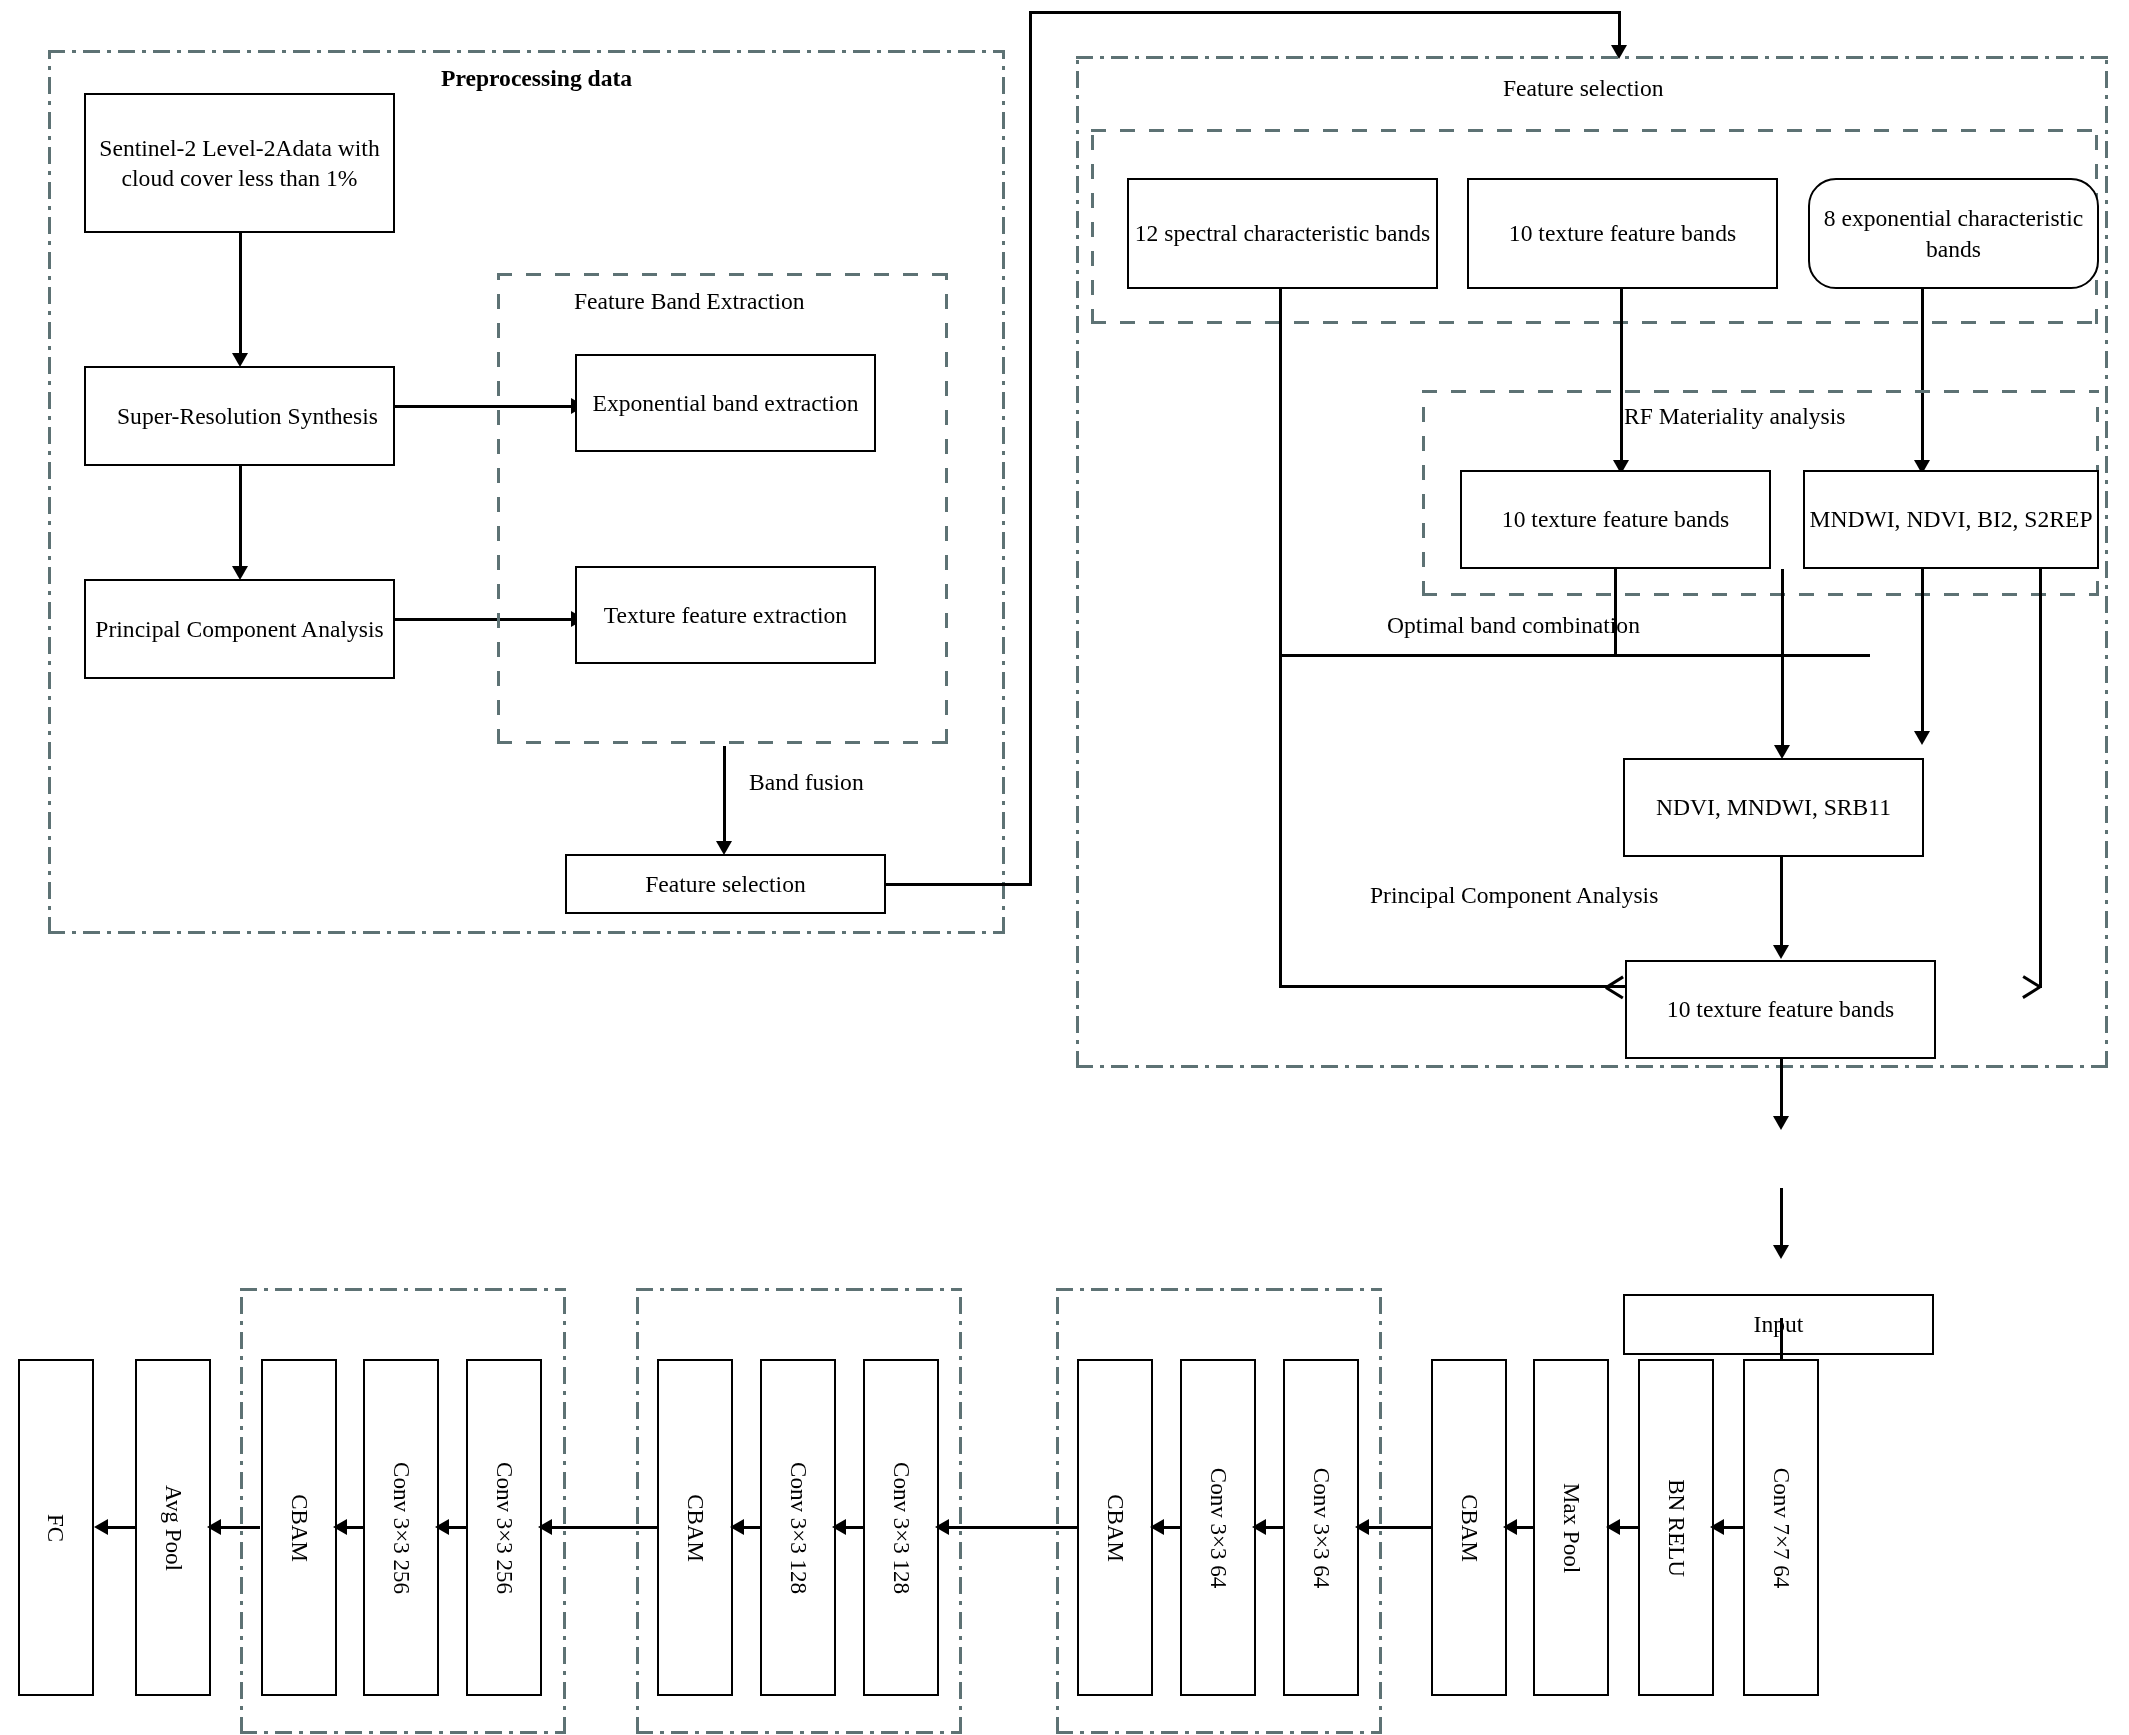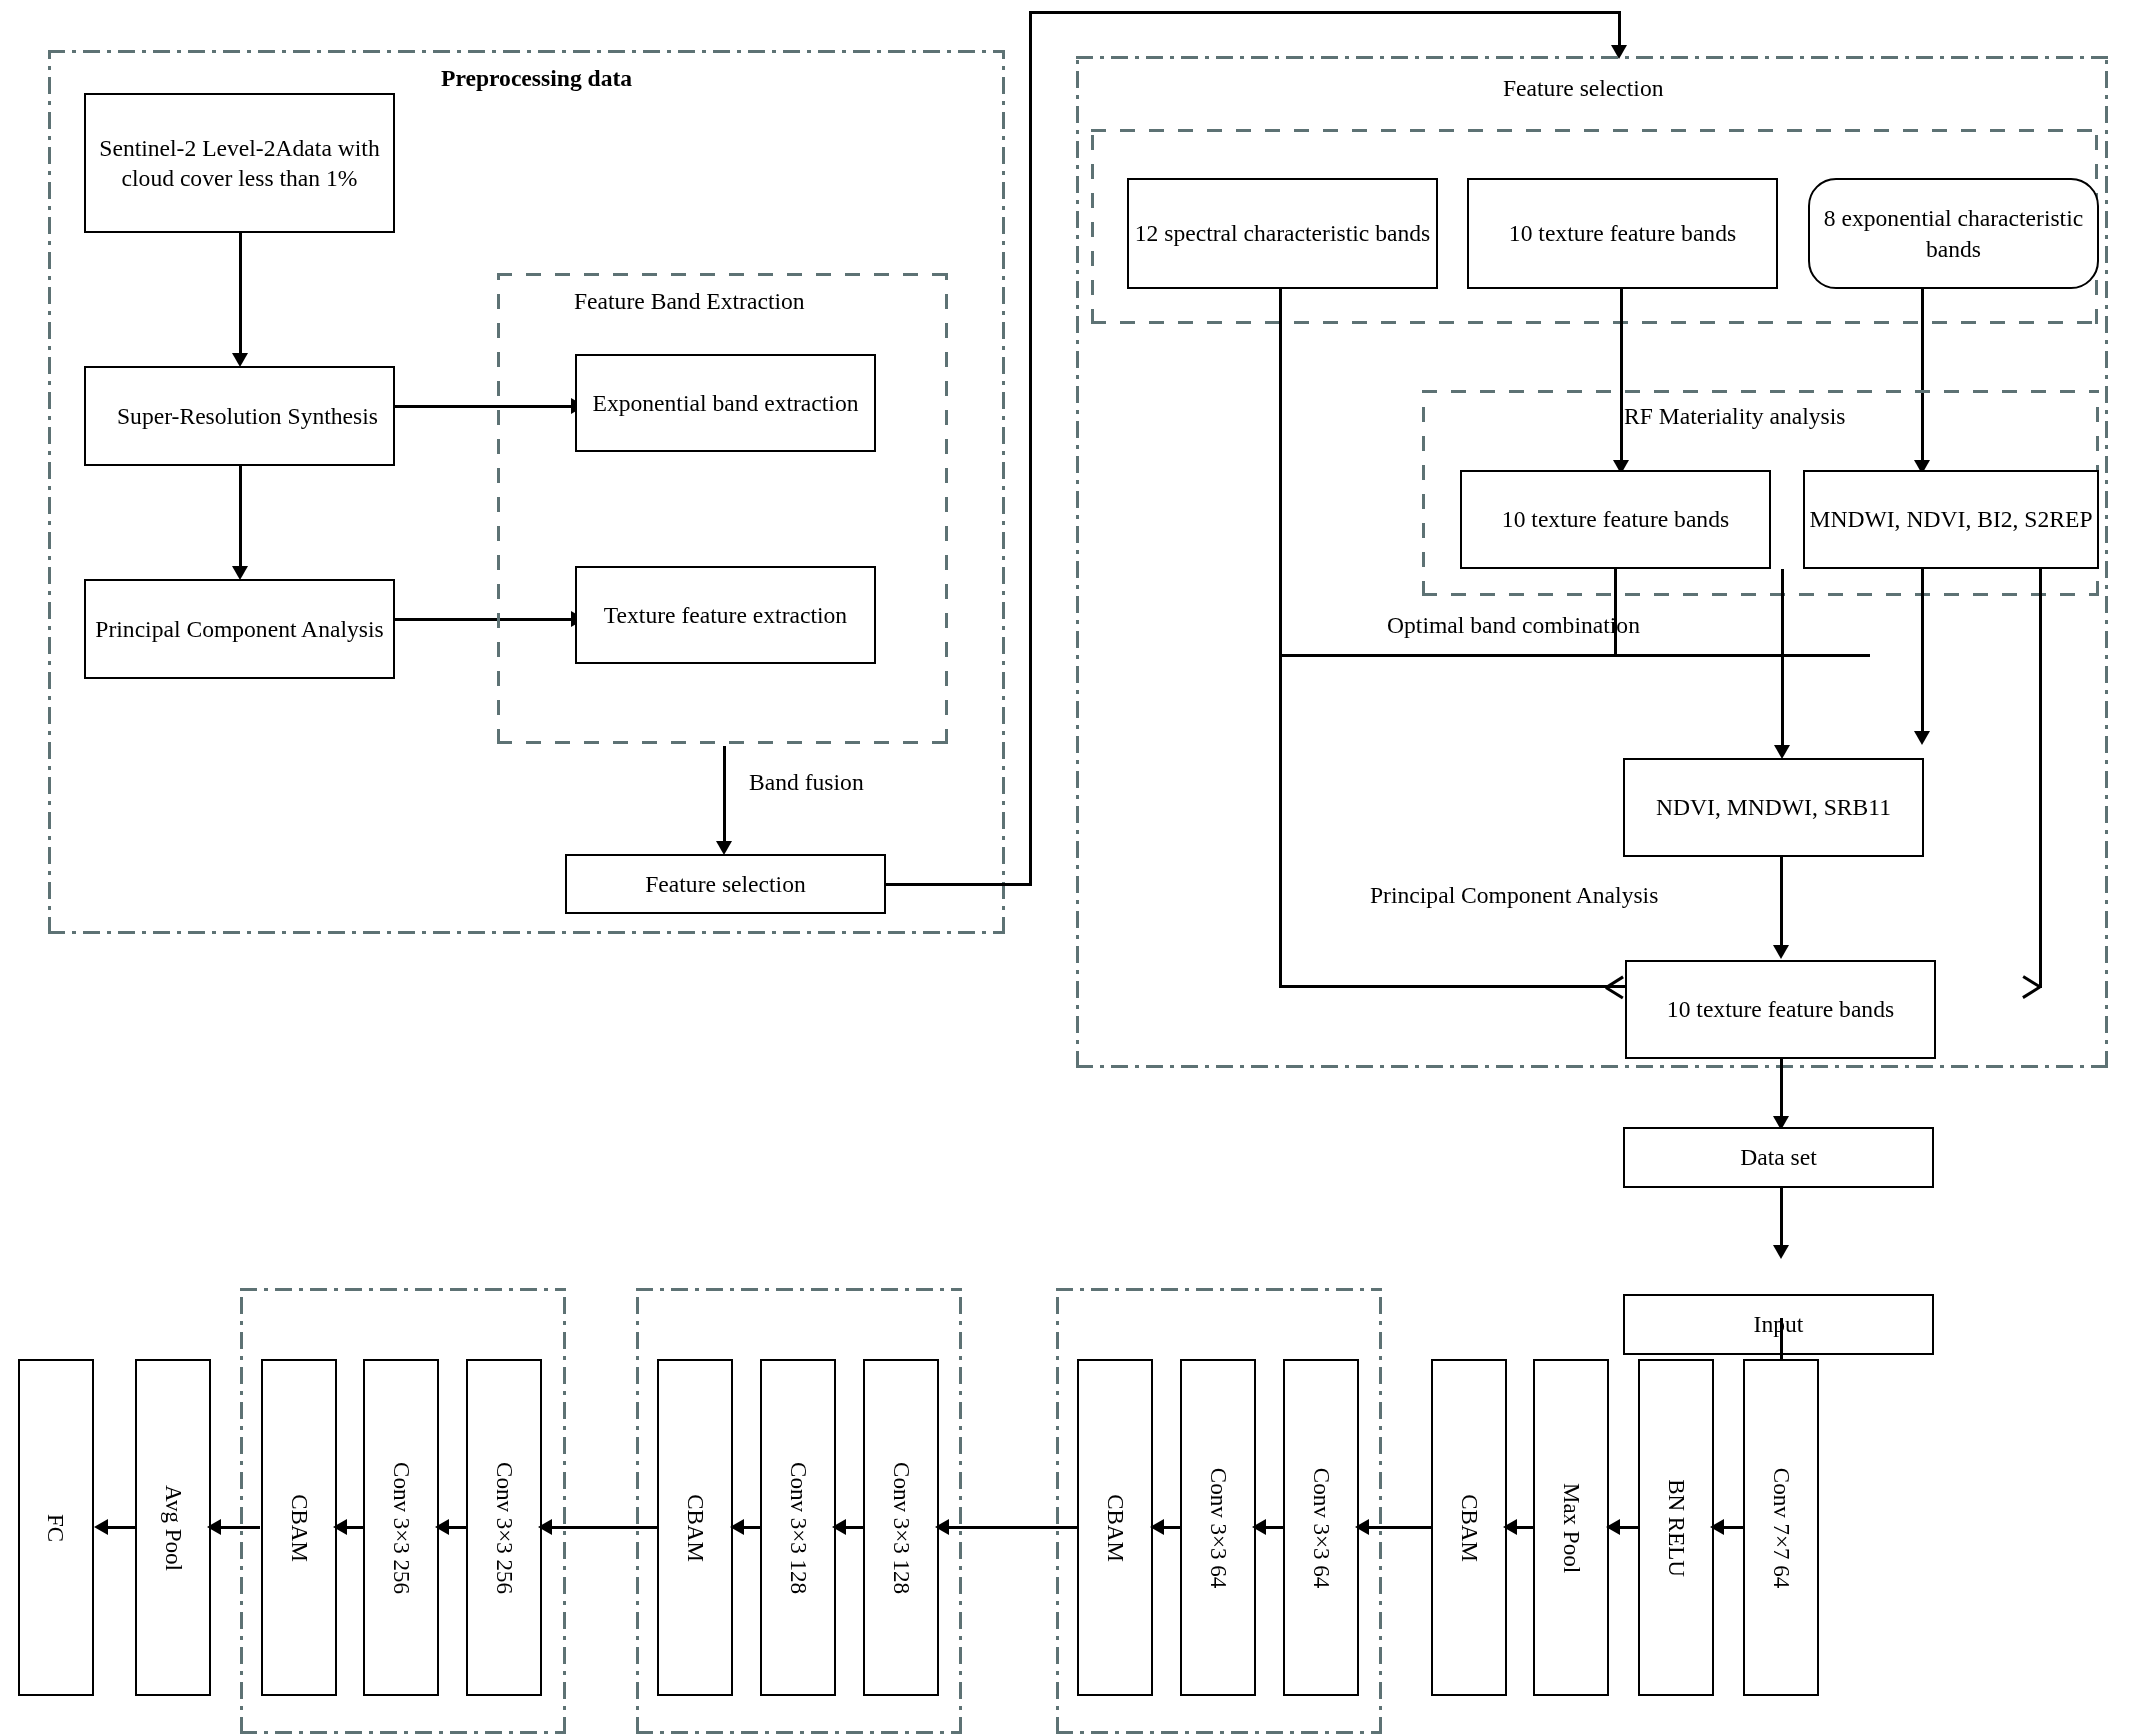--- a/index.html
+++ b/index.html
@@ -186,23 +186,20 @@
   <div class="v" style="left:2039px;top:569px;height:419px;"></div>
   <div class="aro left" style="left:2040px;top:986px;"></div>
 
   <div class="abs box" style="left:1625px;top:960px;width:311px;height:99px;">
     <span>10 texture feature bands</span>
   </div>
 
   <div class="v" style="left:1780px;top:1059px;height:63px;"></div>
   <div class="ar ar-d" style="left:1773px;top:1116px;"></div>
 
-  <div class="abs box" style="left:1623px;top:1127px;width:311px;height:61px;">
-    <span>Data set</span>
-  </div>
 
   <div class="v" style="left:1780px;top:1188px;height:63px;"></div>
   <div class="ar ar-d" style="left:1773px;top:1245px;"></div>
 
   <div class="abs box" style="left:1623px;top:1257px;width:311px;height:61px;margin-top:37px;">
     <span>Input</span>
   </div>
 
   <div class="v" style="left:1780px;top:1318px;height:55px;"></div>
   <div class="ar ar-d" style="left:1773px;top:1368px;"></div>

